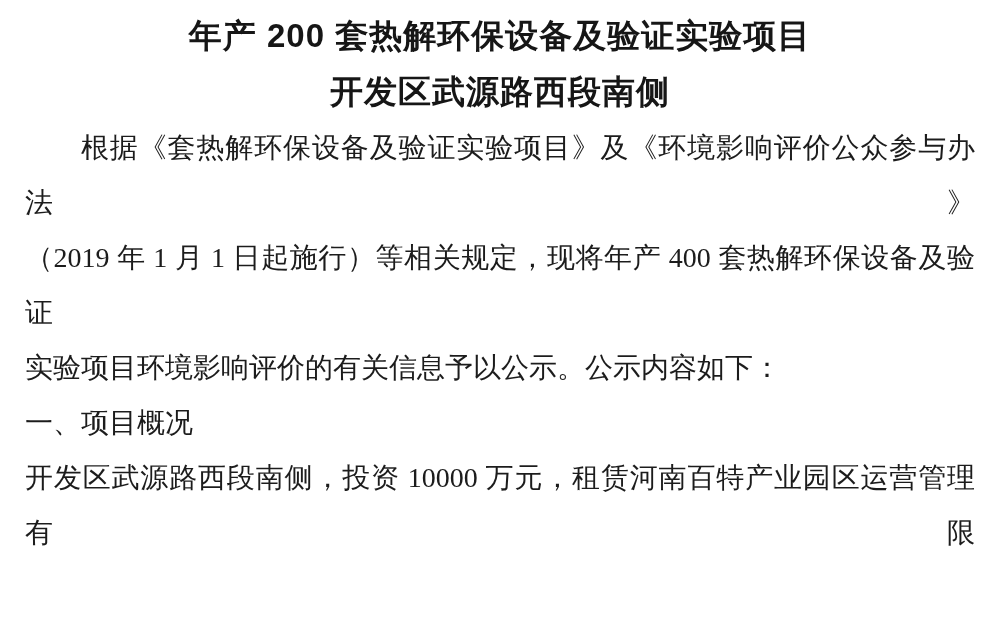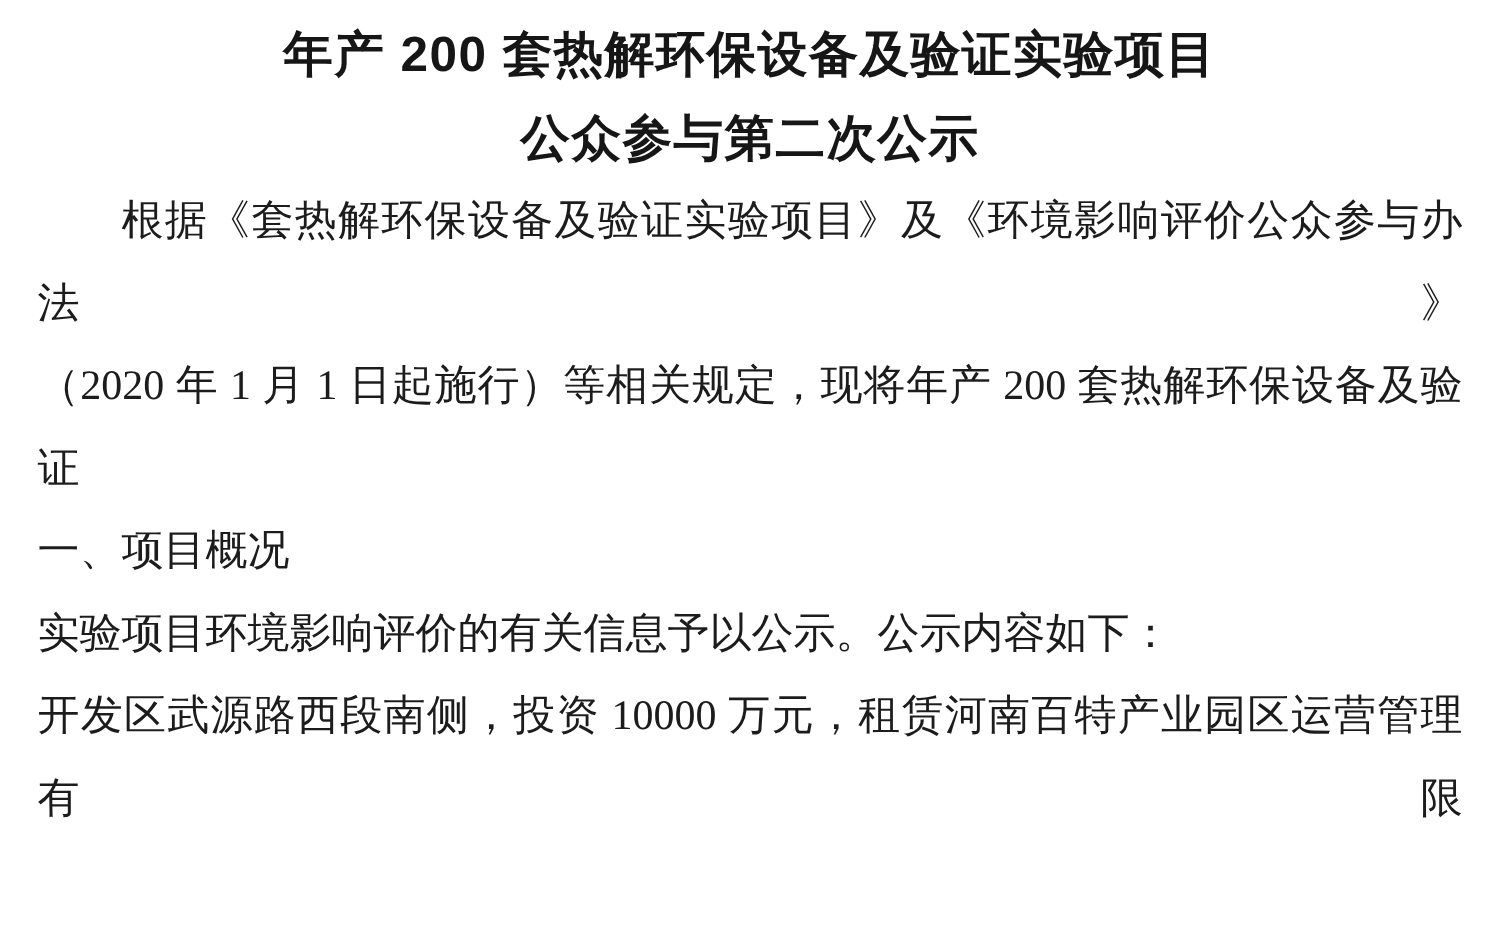--- a/index.html
+++ b/index.html
@@ -44,26 +44,26 @@
     text-indent: 2em;
   }
 </style>
 </head>
 <body>
 
 <div class="page">
 
   <div class="title-line">年产 200 套热解环保设备及验证实验项目</div>
 
-  <div class="title-line">公众参与第二次公示</div>
+  <div class="title-line">开发区武源路西段南侧</div>
 
   <div class="body-line just indent">根据《套热解环保设备及验证实验项目》及《环境影响评价公众参与办法》</div>
 
-  <div class="body-line just">（2020 年 1 月 1 日起施行）等相关规定，现将年产 200 套热解环保设备及验证</div>
+  <div class="body-line just">（2019 年 1 月 1 日起施行）等相关规定，现将年产 400 套热解环保设备及验证</div>
+
+  <div class="body-line">实验项目环境影响评价的有关信息予以公示。公示内容如下：</div>
 
   <div class="body-line">一、项目概况</div>
-
-  <div class="body-line">实验项目环境影响评价的有关信息予以公示。公示内容如下：</div>
 
 
   <div class="body-line just">开发区武源路西段南侧，投资 10000 万元，租赁河南百特产业园区运营管理有限</div>
 
 </div>
 
 </body></html>

